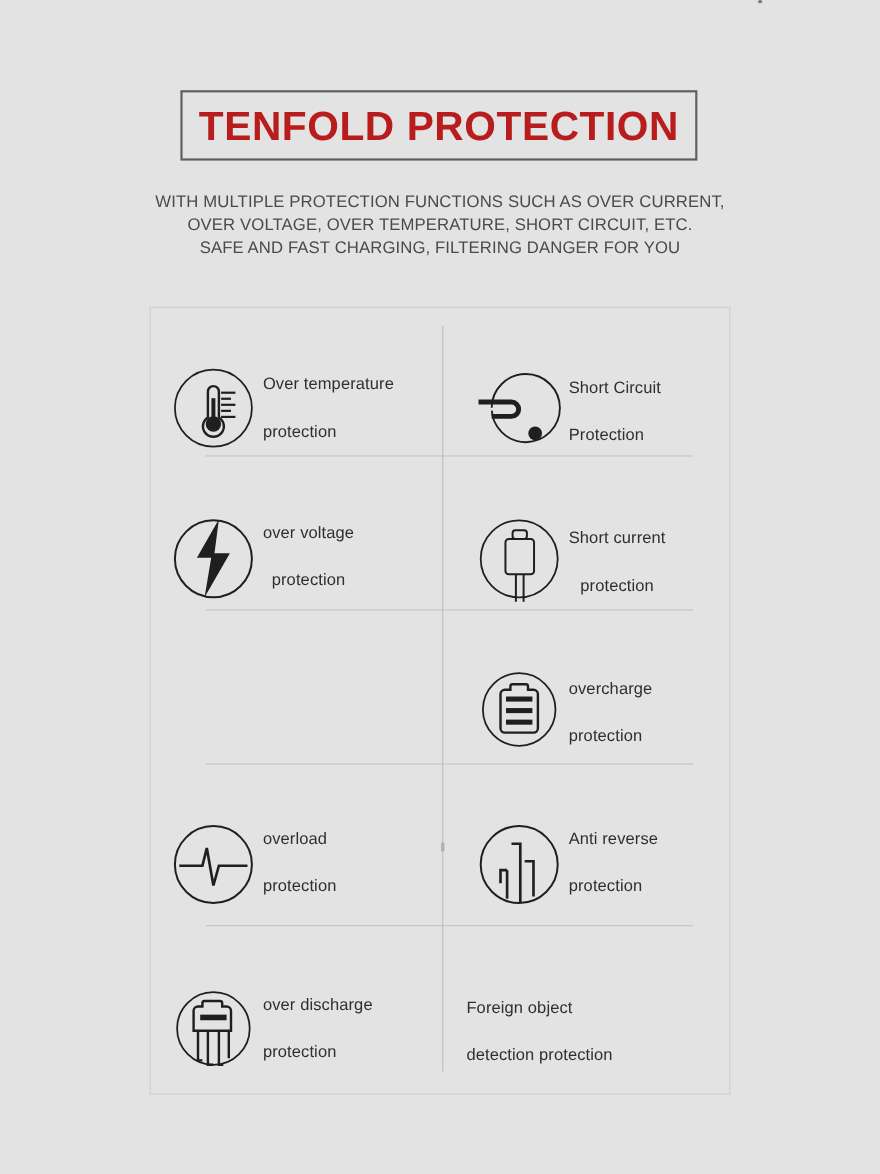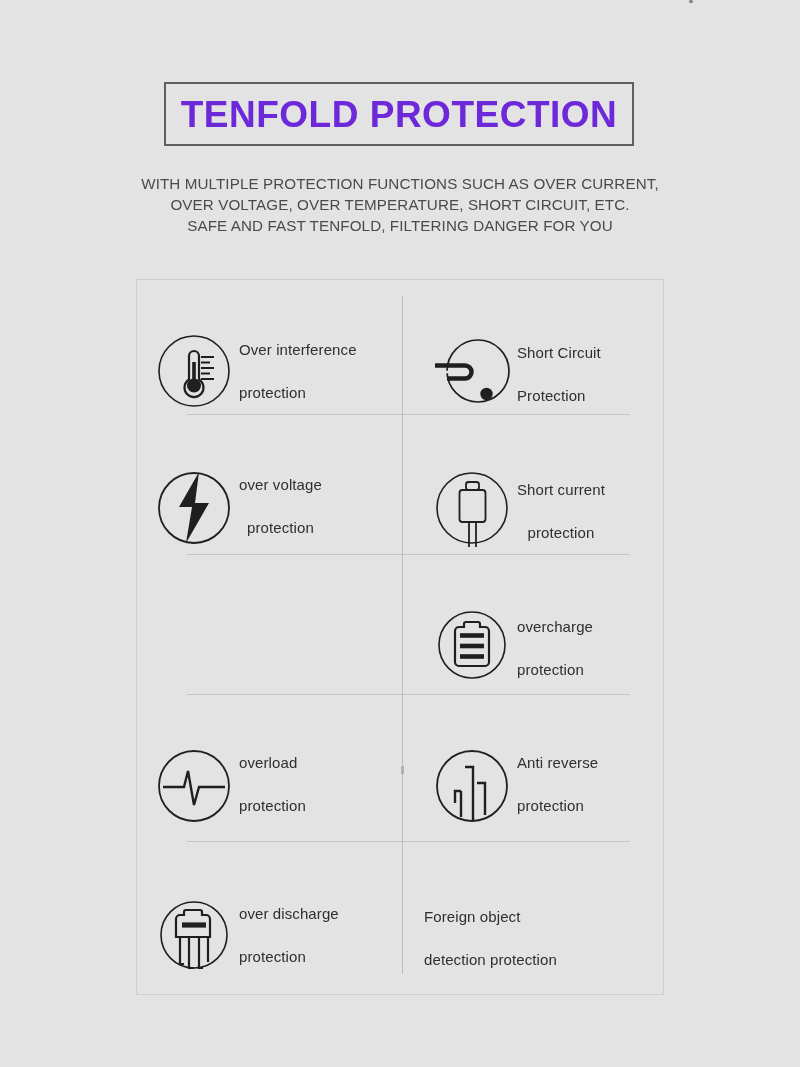--- a/index.html
+++ b/index.html
@@ -45,21 +45,21 @@
     border: 2px solid #5f5f5f;
     box-sizing: border-box;
     display: flex;
     align-items: center;
     justify-content: center;
   }
   .title-text {
     font-size: 37px;
     font-weight: bold;
     letter-spacing: 0.5px;
-    color: #6d28d9;
+    color: #b91c1c;
     font-family: "Liberation Sans", "DejaVu Sans", sans-serif;
     white-space: nowrap;
     line-height: 1;
   }
   .subtitle {
     position: absolute;
     left: 100px;
     top: 173px;
     width: 600px;
     text-align: center;
@@ -161,21 +161,21 @@
 
 <div class="top-speck"></div>
 
 <div class="header">
   <div class="title-box">
     <div class="title-text">TENFOLD PROTECTION</div>
   </div>
   <div class="subtitle">
     <div>WITH MULTIPLE PROTECTION FUNCTIONS SUCH AS OVER CURRENT,</div>
     <div>OVER VOLTAGE, OVER TEMPERATURE, SHORT CIRCUIT, ETC.</div>
-    <div>SAFE AND FAST TENFOLD, FILTERING DANGER FOR YOU</div>
+    <div>SAFE AND FAST CHARGING, FILTERING DANGER FOR YOU</div>
   </div>
 </div>
 
 <div class="panel"></div>
 <div class="v-divider"></div>
 <div class="v-speck"></div>
 
 <div class="grid">
 
   <div class="h-div hd0"></div>
@@ -193,21 +193,21 @@
         <g stroke="#1f1f1f" stroke-width="2" stroke-linecap="square">
           <line x1="47" y1="25" x2="58" y2="25"></line>
           <line x1="47" y1="30.5" x2="54" y2="30.5"></line>
           <line x1="47" y1="36" x2="58" y2="36"></line>
           <line x1="47" y1="41.5" x2="54" y2="41.5"></line>
           <line x1="47" y1="47" x2="58" y2="47"></line>
         </g>
       </svg>
     </div>
     <div class="label">
-      <span>Over interference</span>
+      <span>Over temperature</span>
       <span class="l2">protection</span>
     </div>
   </div>
 
   <div class="cell r0 c1 lbl-dn">
     <div class="icon-wrap">
       <svg width="78" height="78" viewBox="0 0 78 78">
         <path d="M20 39a31 31 0 1 1 31 31 31 31 0 0 1 -31 -31" fill="none" stroke="#1f1f1f" stroke-width="1.7" transform="translate(-6,0)"></path>
         <path d="M2 33.5h30a6.5 6.5 0 0 1 0 13H14" fill="none" stroke="#1f1f1f" stroke-width="4.5" stroke-linecap="butt"></path>
         <line x1="2" y1="40" x2="30" y2="40" stroke="#e3e3e3" stroke-width="2.6"></line>

